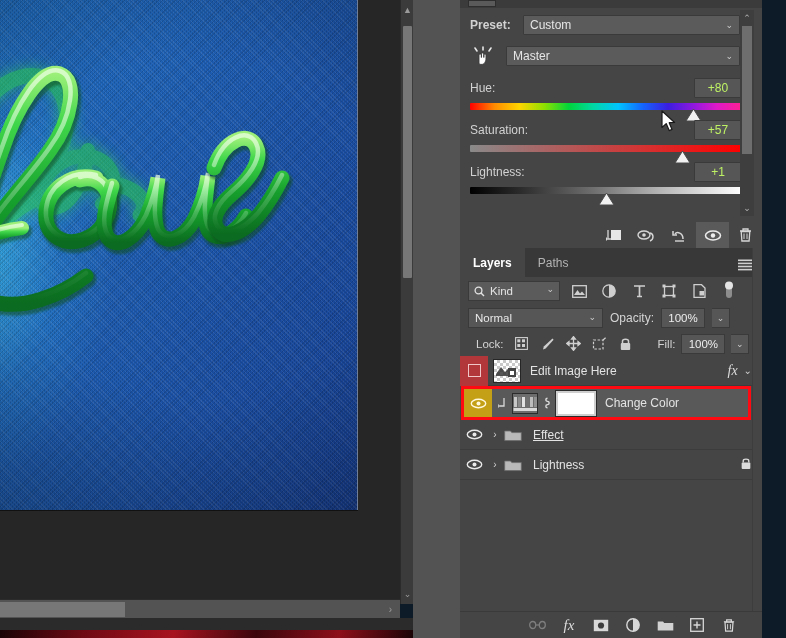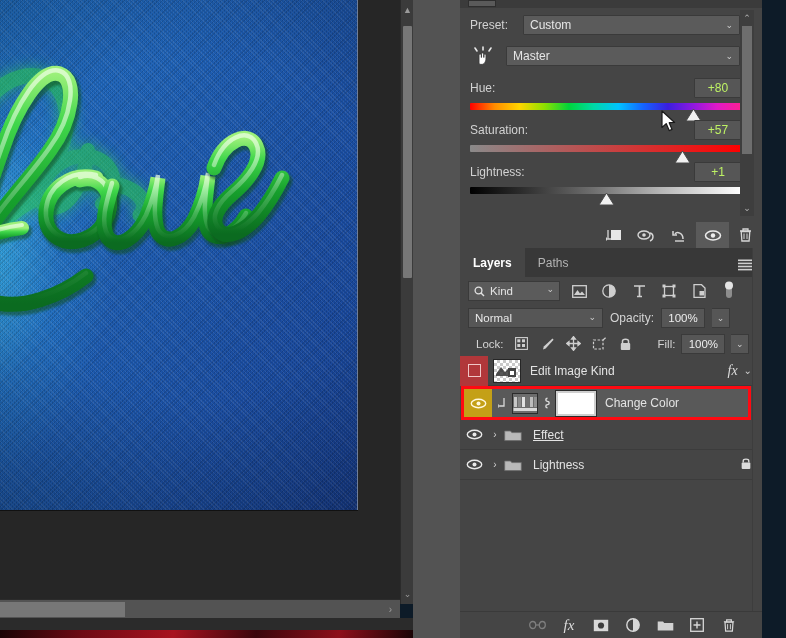--- a/index.html
+++ b/index.html
@@ -59,21 +59,21 @@
   .hsl-topstrip { position:absolute; left:0; top:0; width:302px; height:8px; background:#3b3b3b; }
   .hsl-topchip { position:absolute; left:8px; top:0; width:28px; height:7px; background:#5a5a5a; border:1px solid #2e2e2e; }
   .lbl { color:#d2d2d2; font-size:12px; }
   .select {
     background:#5b5b5b; border:1px solid #3a3a3a; height:20px; color:#e6e6e6;
     font-size:12px; display:flex; align-items:center; padding:0 6px; position:relative; border-radius:1px;
   }
   .select .chev { position:absolute; right:6px; top:50%; transform:translateY(-50%); font-size:9px; color:#cfcfcf; }
 
   .preset-row { position:absolute; left:10px; top:15px; width:270px; display:flex; align-items:center; gap:7px; }
-  .preset-row .lbl { width:46px; }
+  .preset-row .lbl { width:46px;font-weight:bold; }
   .preset-row .select { flex:1; }
 
   .master-row { position:absolute; left:10px; top:45px; width:270px; display:flex; align-items:center; gap:10px; }
   .hand-ico { width:26px; height:22px; display:flex; align-items:center; justify-content:center; }
   .master-row .select { flex:1; }
 
   .sl-block { position:absolute; left:10px; width:272px; }
   .sl-head { display:flex; align-items:center; justify-content:space-between; height:20px; }
   .sl-head .lbl { font-size:12px;text-align:center; }
   .numbox {
@@ -520,21 +520,21 @@
             <span style="display:block;width:13px;height:13px;border:1.6px solid #f0c6c6;"></span>
           </div>
           <div style="width:5px;"></div>
           <div class="thumb-img checker">
             <svg width="26" height="22" viewBox="0 0 26 22">
               <path d="M2 14 L7 7 L11 12 L14 9 L20 16 L2 16 Z" fill="#2b2b2b" opacity="0.8"></path>
               <rect x="14" y="8" width="8" height="9" fill="#444"></rect>
               <rect x="16" y="11" width="4" height="4" fill="#fff"></rect>
             </svg>
           </div>
-          <span class="layer-name">Edit Image Kind</span>
+          <span class="layer-name">Edit Image Here</span>
           <div class="row-right">
             <span class="fx-txt">fx</span>
             <span style="color:#cfcfcf;font-size:10px;">⌄</span>
           </div>
         </div>
 
         <div style="position:relative;height:34px;">
           <div class="sel-row">
             <div class="sel-outline"></div>
             <div class="sel-inner">

